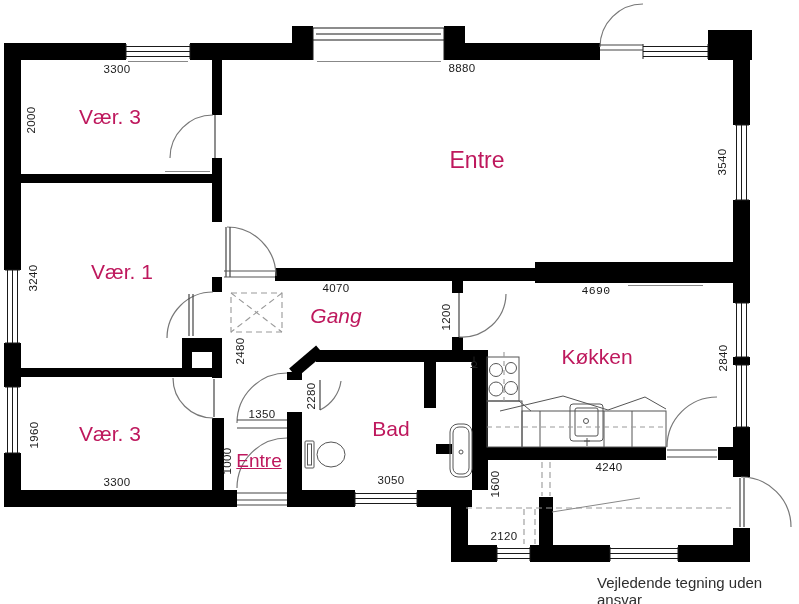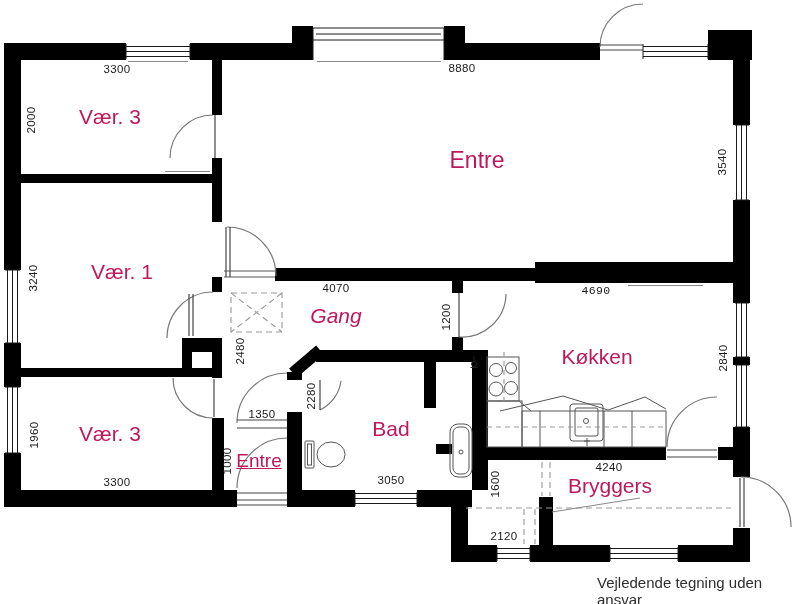--- a/index.html
+++ b/index.html
@@ -249,21 +249,20 @@
   </svg>
 
   <span class="lbl room" style="left:110px;top:117px;">Vær. 3</span>
   <span class="lbl room big" style="left:477px;top:160px;">Entre</span>
   <span class="lbl room" style="left:122px;top:272px;">Vær. 1</span>
   <span class="lbl room" style="left:336px;top:316px;font-style:italic;">Gang</span>
   <span class="lbl room" style="left:597px;top:357px;">Køkken</span>
   <span class="lbl room" style="left:110px;top:434px;">Vær. 3</span>
   <span class="lbl room small" style="left:259px;top:461px;">Entre</span>
   <span class="lbl room" style="left:391px;top:429px;">Bad</span>
-  <span class="lbl room" style="left:610px;top:486px;">Bryggers</span>
 
   <span class="lbl dim" style="left:117px;top:69px;">3300</span>
   <span class="lbl dim" style="left:462px;top:68px;">8880</span>
   <span class="lbl dim v" style="left:31px;top:120px;">2000</span>
   <span class="lbl dim v" style="left:722px;top:162px;">3540</span>
   <span class="lbl dim v" style="left:33px;top:278px;">3240</span>
   <span class="lbl dim" style="left:336px;top:288px;">4070</span>
   <span class="lbl dim" style="left:596px;top:290px;font-family:Liberation Mono, monospace;">4690</span>
   <span class="lbl dim v" style="left:446px;top:317px;">1200</span>
   <span class="lbl dim v" style="left:240px;top:351px;">2480</span>

